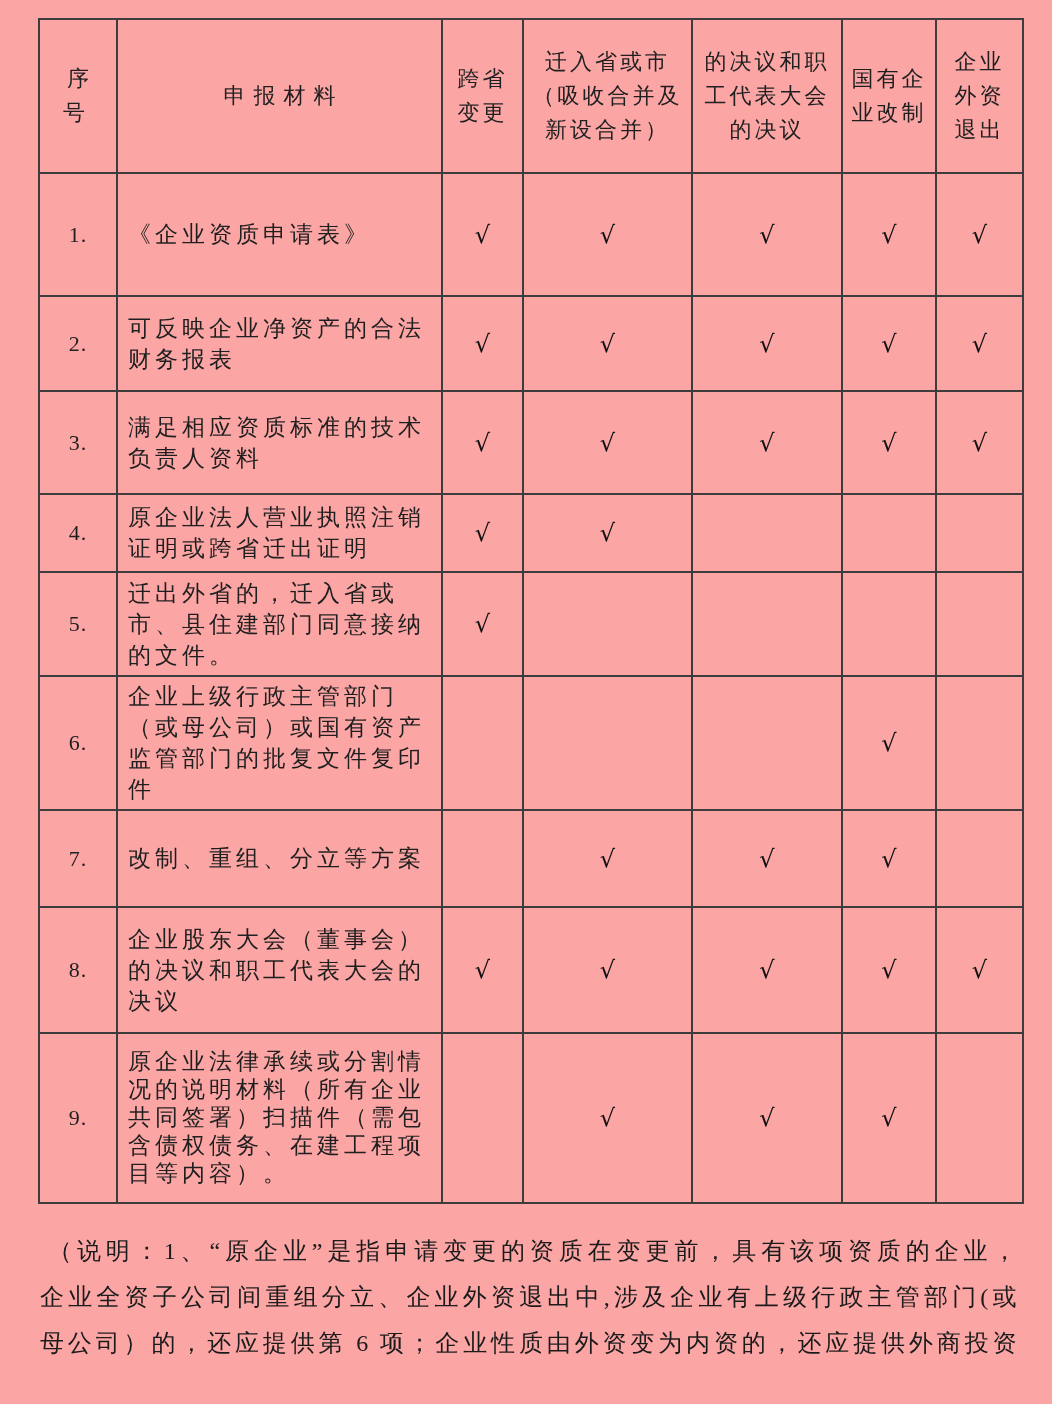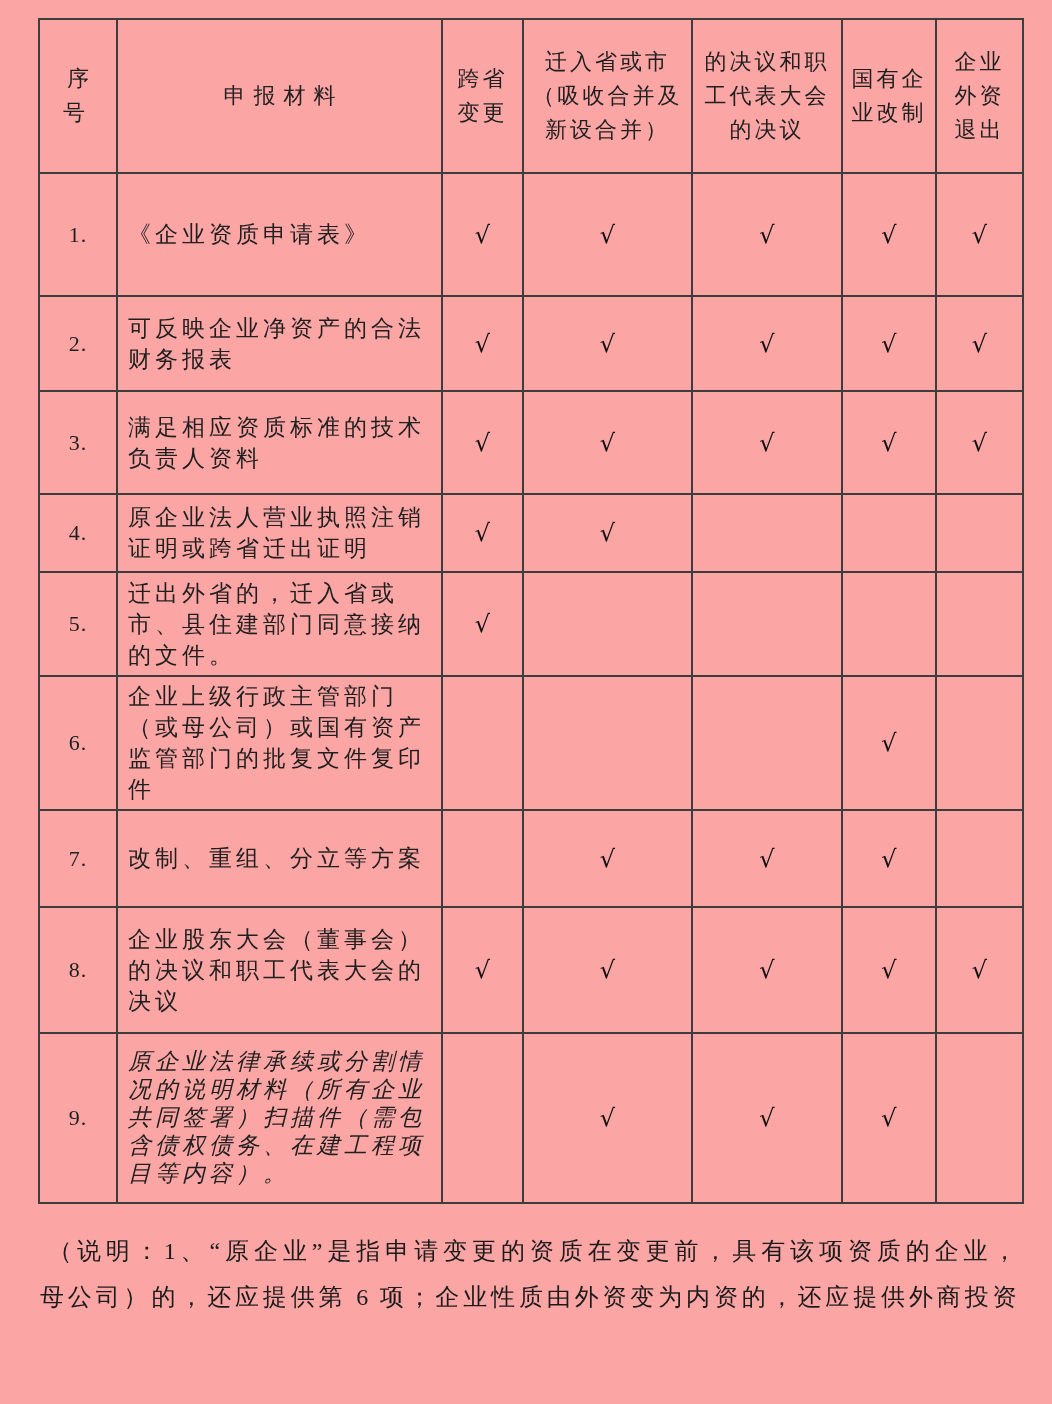--- a/index.html
+++ b/index.html
@@ -48,21 +48,21 @@
     color: #1f1f1f;
   }
   td.mat {
     font-size: 23px;
     text-align: left;
     padding: 4px 8px 4px 10px;
     line-height: 31px;
     letter-spacing: 4px;
     color: #1f1f1f;
   }
-  tbody tr:nth-child(9) td.mat { line-height: 28px; font-style: italic; }
+  tbody tr:nth-child(9) td.mat { line-height: 28px; }
   td.chk {
     font-size: 24px;
     text-align: center;
     color: #111111;
     font-family: "DejaVu Sans", "Liberation Sans", sans-serif;
   }
   
   tbody tr:nth-child(1) { height: 123px; }
   tbody tr:nth-child(2) { height: 95px; }
   tbody tr:nth-child(3) { height: 103px; }
@@ -193,17 +193,18 @@
           <td class="chk">√</td>
           <td class="chk">√</td>
           <td class="chk">√</td>
           <td class="chk"></td>
         </tr>
       </tbody>
   </table>
 
   <div class="note">
     <div class="note-line first">（说明：1、“原企业”是指申请变更的资质在变更前，具有该项资质的企业，</div>
+    <div class="note-line">企业全资子公司间重组分立、企业外资退出中,涉及企业有上级行政主管部门(或</div>
     <div class="note-line">母公司）的，还应提供第 6 项；企业性质由外资变为内资的，还应提供外商投资</div>
 
   </div>
 
 </div>
 
 </body></html>

